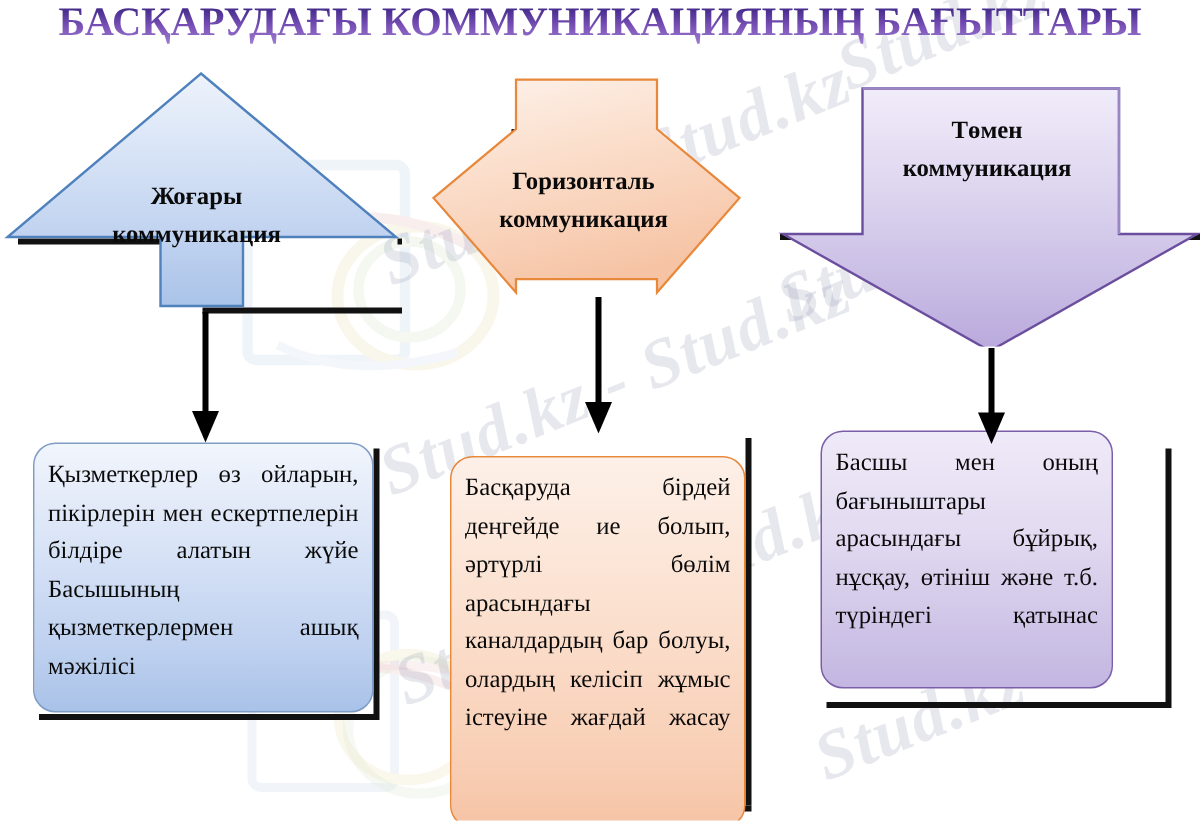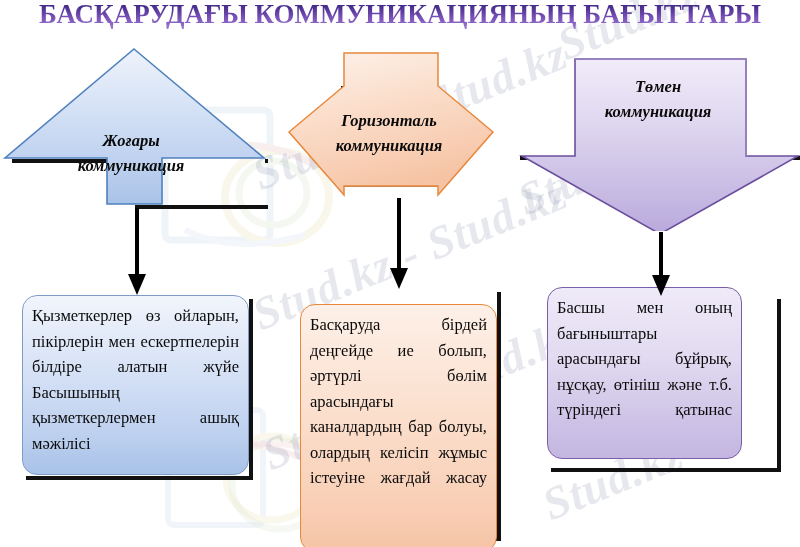--- a/index.html
+++ b/index.html
@@ -70,21 +70,20 @@
     position: absolute;
     text-align: center;
     font-family: "Liberation Serif", "DejaVu Serif", serif;
     font-weight: bold;
     font-size: 16.5px;
     line-height: 25px;
     color: #0a0a0a;
     white-space: pre-line;
     z-index: 14;
     pointer-events: none;
-    font-style: italic;
   }
 
   
   .connector {
     position: absolute;
     z-index: 12;
   }
 
   
   .textbox {
@@ -173,21 +172,21 @@
       </linearGradient>
     </defs>
 
     <rect x="10" y="112" width="125" height="4" fill="#111111"></rect>
     <rect x="131" y="112" width="4" height="30" fill="#111111"></rect>
     <rect x="133" y="158" width="135" height="4" fill="#111111"></rect>
     <rect x="263" y="112" width="3" height="4" fill="#111111"></rect>
     <path d="M132 2 L262 111 L160 111 L160 157 L105 157 L105 111 L3 111 Z" fill="url(#gradUp)" stroke="#4f81bd" stroke-width="1.6" stroke-linejoin="miter"></path>
   </svg>
 </div>
-<div class="shape-label" style="left:36px; top:118px; width:190px;margin-top:10px;">Жоғары
+<div class="shape-label" style="left:36px; top:118px; width:190px;">Жоғары
 коммуникация</div>
 
 <div class="shape-wrap" style="left:286px; top:50px;">
   <svg width="244" height="165" viewBox="0 0 244 165">
     <defs>
       <linearGradient id="gradHoriz" x1="0" y1="0" x2="0.35" y2="1">
         <stop offset="0%" stop-color="#fdf3ed"></stop>
         <stop offset="40%" stop-color="#fbe0ce"></stop>
         <stop offset="80%" stop-color="#f8ceb4"></stop>
         <stop offset="100%" stop-color="#f6c4a5"></stop>

